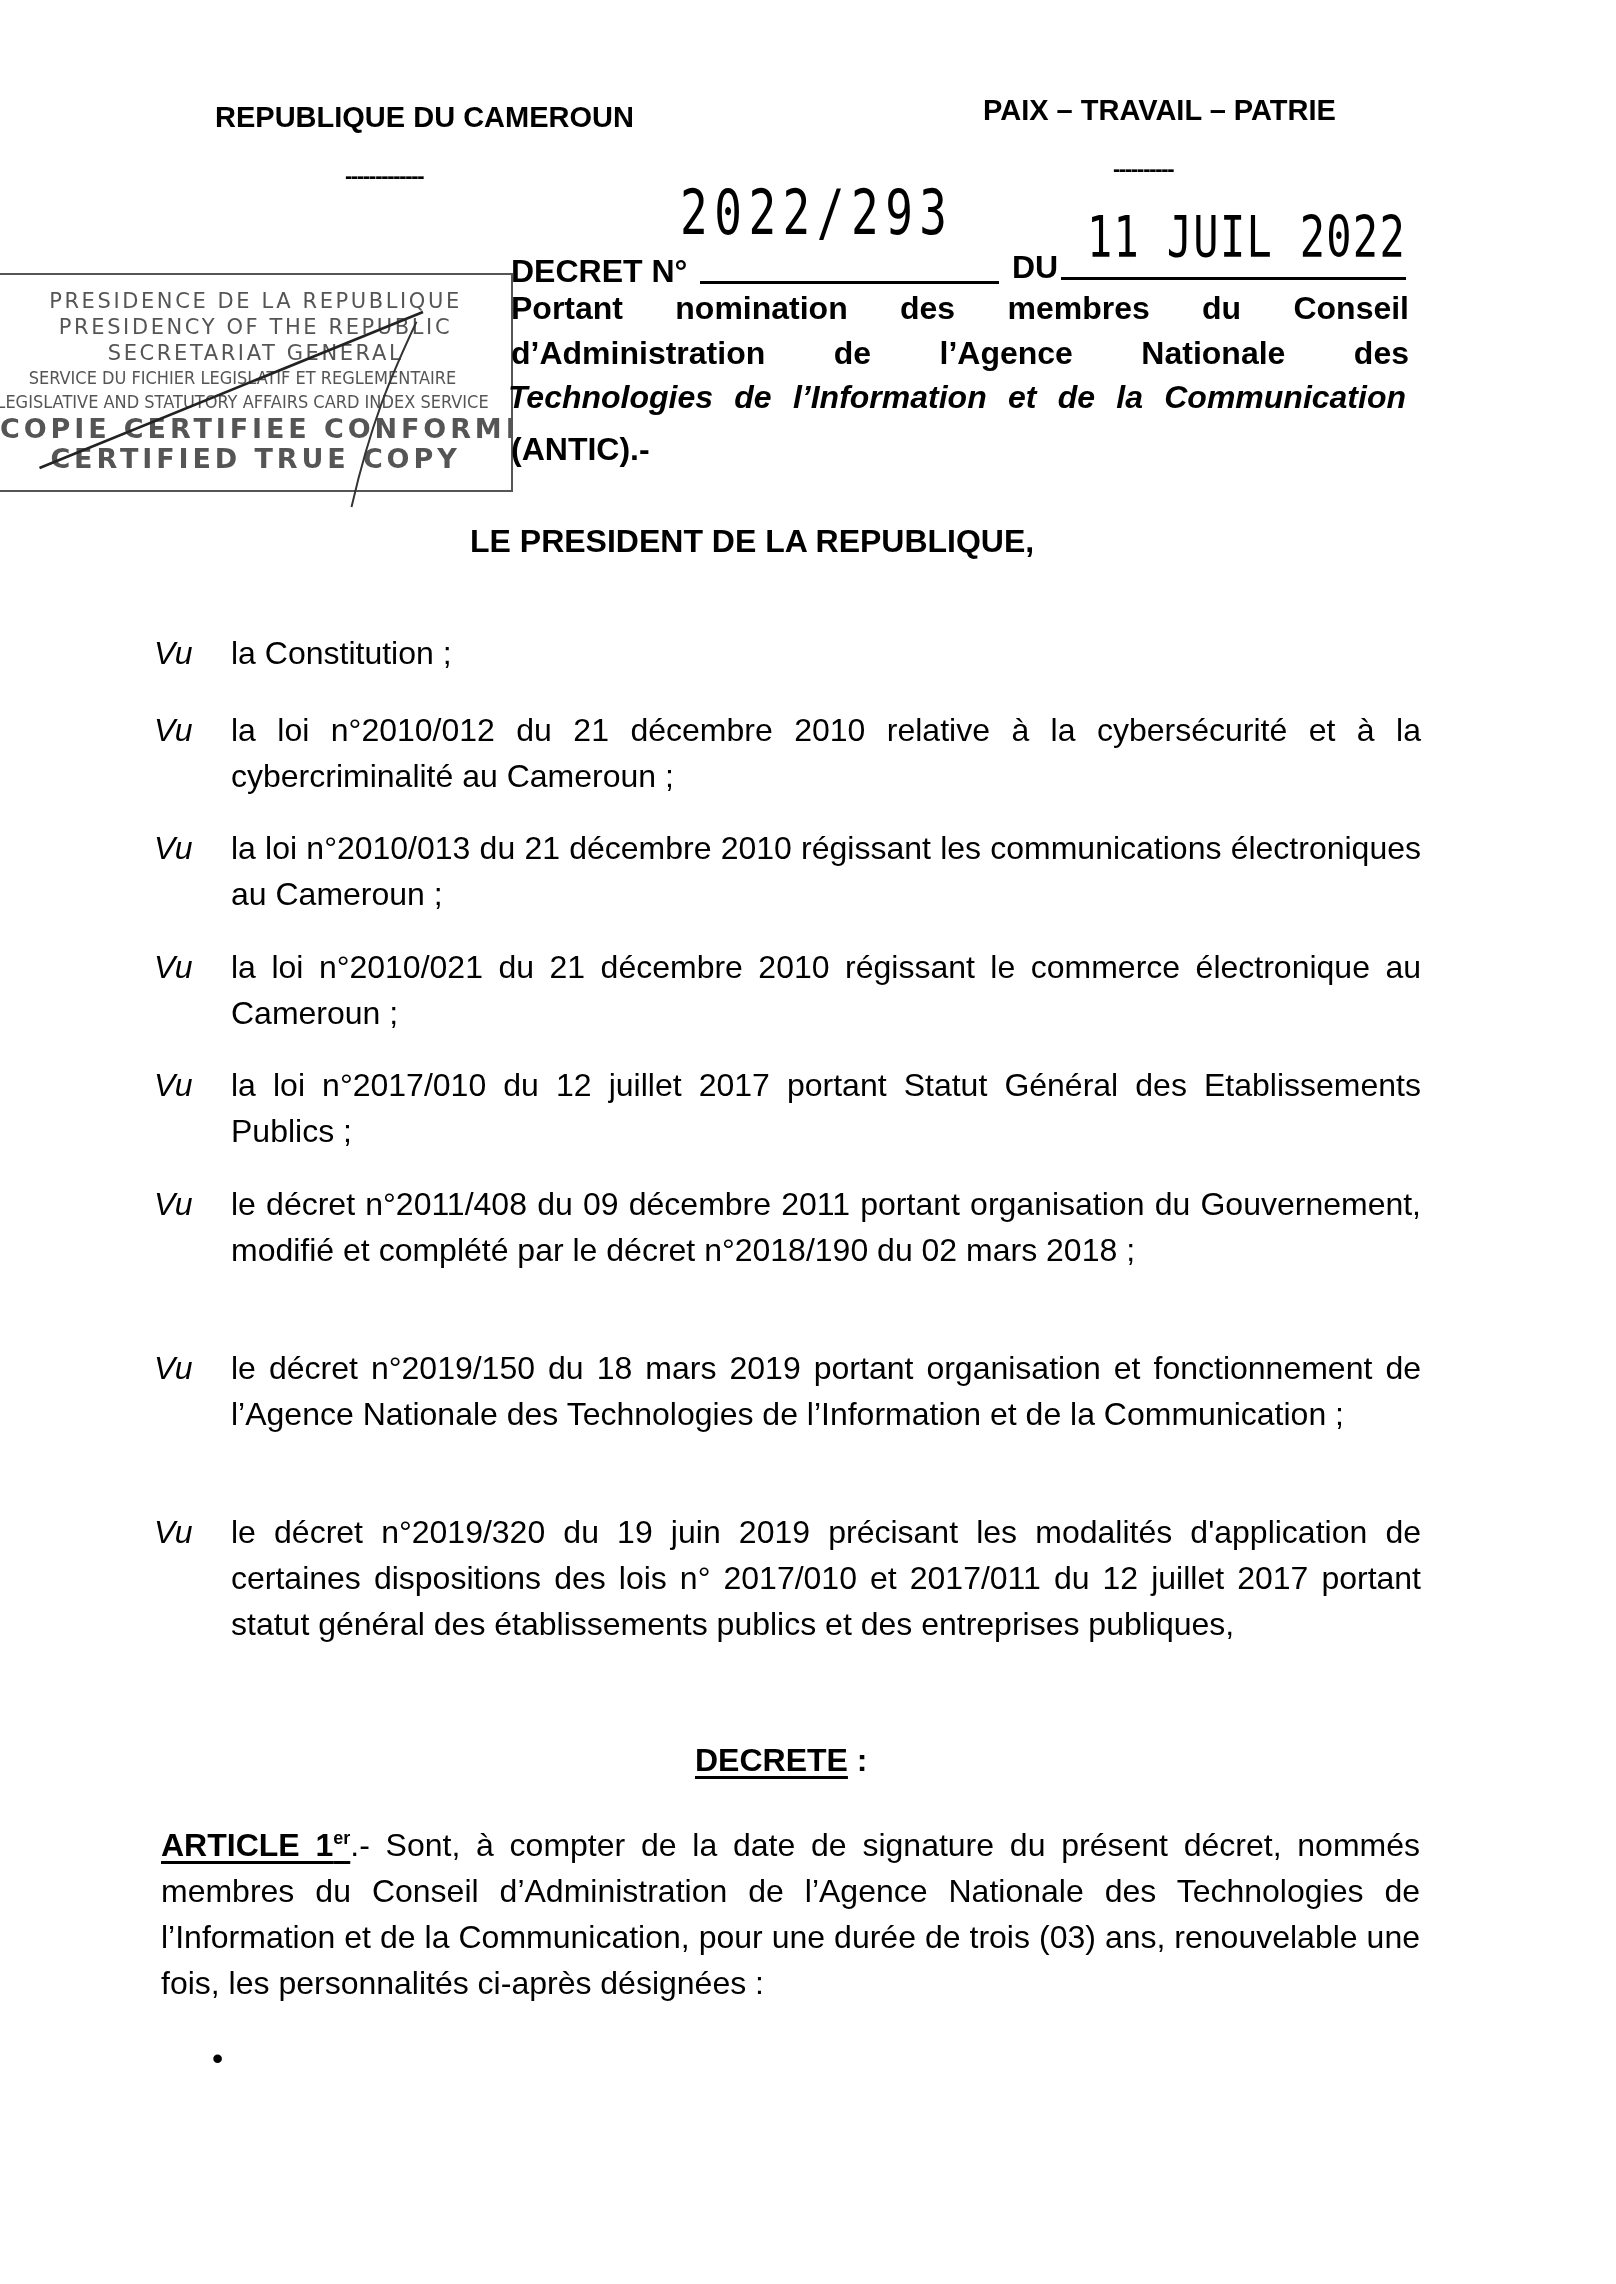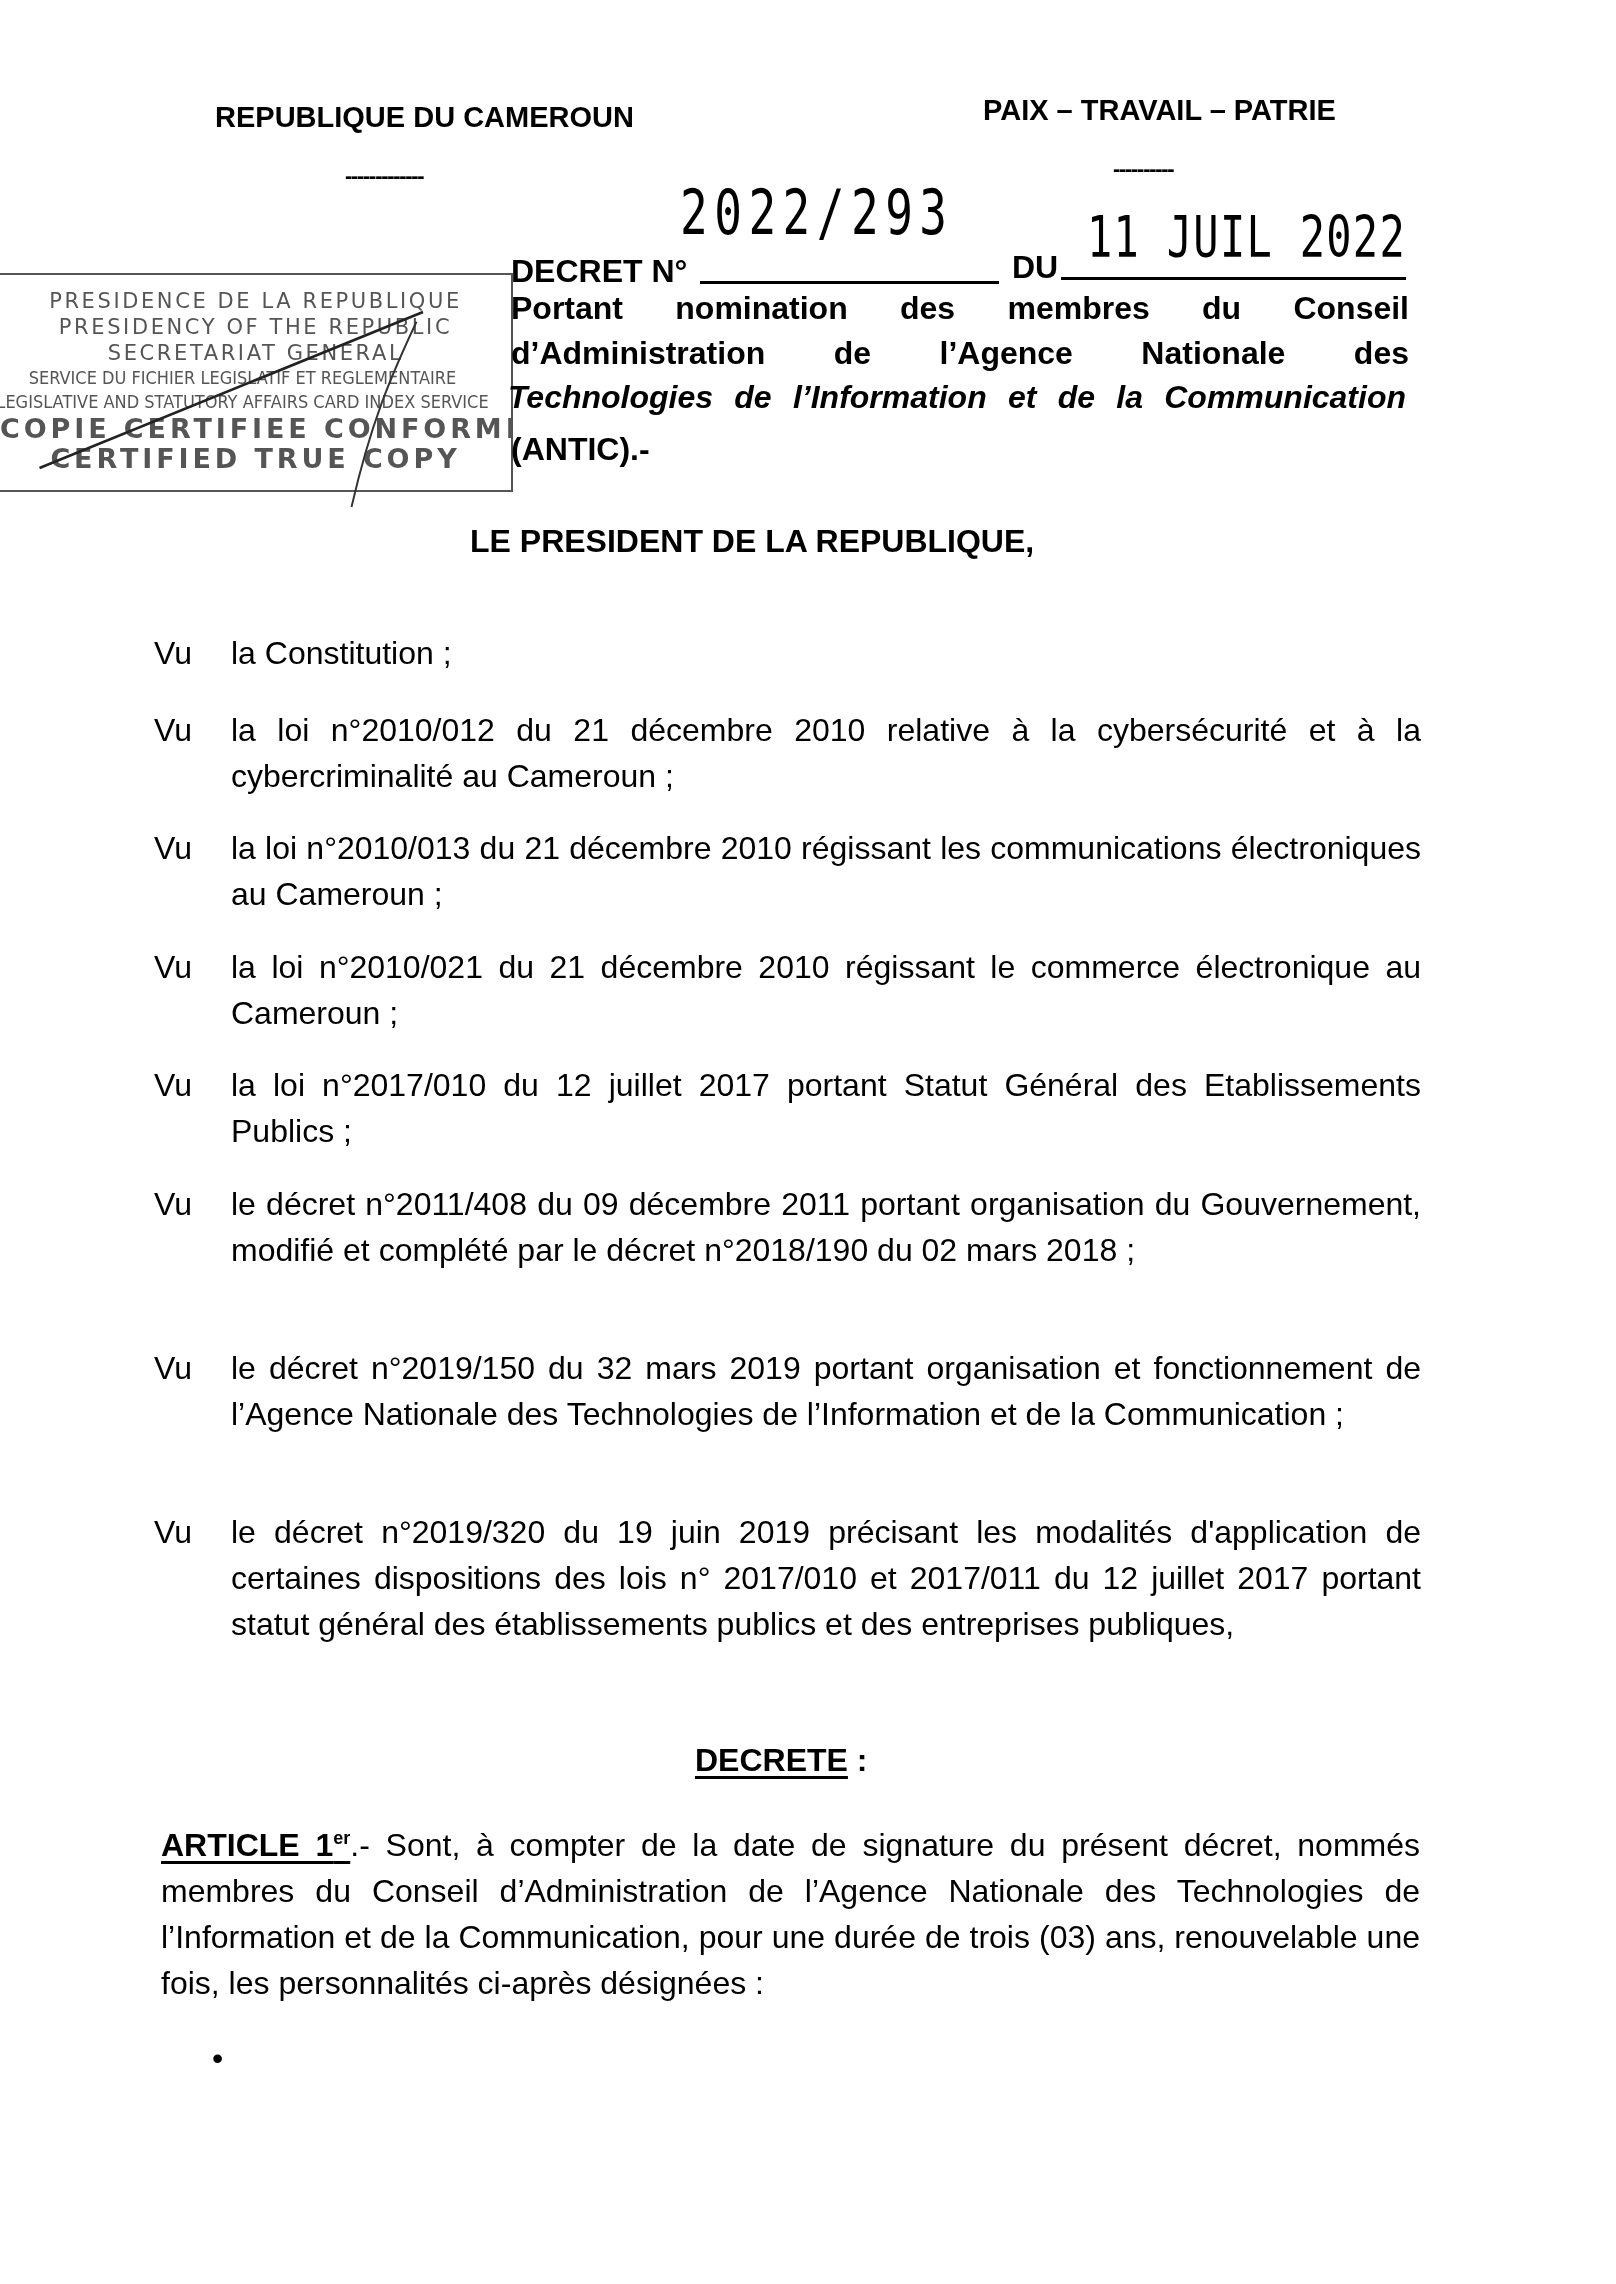--- a/index.html
+++ b/index.html
@@ -7,21 +7,21 @@
          font-family: "Liberation Sans", sans-serif; color: #000; }
   .abs { position: absolute; }
   .hdr { font-weight: bold; font-size: 29px; letter-spacing: 0px; }
   .dash { font-weight: bold; font-size: 22px; letter-spacing: -1.3px; }
   .title-line { font-weight: bold; font-size: 32px; line-height: 44px; }
   .hand { font-family: "DejaVu Sans Mono", monospace; font-size: 46px; transform: scaleY(1.35); transform-origin: left bottom; letter-spacing: 6.5px; }
   .uline { border-bottom: 3.3px solid #000; }
   .just { text-align: justify; text-align-last: left; }
   .justall { text-align: justify; text-align-last: justify; }
   .body { font-size: 32px; line-height: 46px; }
-  .vu { width: 52px; }
+  .vu { width: 52px; font-style: italic; }
   .stamp { border-top: 2.6px solid #555; border-bottom: 2.6px solid #555; border-right: 2px solid #555;
            color: #555; text-align: center; font-family: "DejaVu Sans", sans-serif; }
   .stamp div { white-space: nowrap; }
   .s1 { font-size: 21px; letter-spacing: 2.6px; line-height: 26px; }
   .s2 { font-size: 17.6px; line-height: 24px; letter-spacing: 0px; transform: scaleX(0.92); }
   .s3 { font-size: 27px; font-weight: bold; letter-spacing: 3.9px; line-height: 30px; }
   .item { position: absolute; left: 154px; width: 1267px; }
   .item .vu { position: absolute; left: 0; top: 0; }
   .item .txt { position: absolute; left: 77px; right: 0; top: 0; }
   .bold { font-weight: bold; }
@@ -82,21 +82,21 @@
 <div class="item body" style="top:1062px;">
   <span class="vu">Vu</span>
   <div class="txt just">la loi n°2017/010 du 12 juillet 2017 portant Statut Général des Etablissements Publics ;</div>
 </div>
 <div class="item body" style="top:1181px;">
   <span class="vu">Vu</span>
   <div class="txt just">le décret n°2011/408 du 09 décembre 2011 portant organisation du Gouvernement, modifié et complété par le décret n°2018/190 du 02 mars 2018 ;</div>
 </div>
 <div class="item body" style="top:1345px;">
   <span class="vu">Vu</span>
-  <div class="txt just">le décret n°2019/150 du 32 mars 2019 portant organisation et fonctionnement de l’Agence Nationale des Technologies de l’Information et de la Communication ;</div>
+  <div class="txt just">le décret n°2019/150 du 18 mars 2019 portant organisation et fonctionnement de l’Agence Nationale des Technologies de l’Information et de la Communication ;</div>
 </div>
 <div class="item body" style="top:1509px;">
   <span class="vu">Vu</span>
   <div class="txt just">le décret n°2019/320 du 19 juin 2019 précisant les modalités d'application de certaines dispositions des lois n° 2017/010 et 2017/011 du 12 juillet 2017 portant statut général des établissements publics et des entreprises publiques,</div>
 </div>
 
 <div class="abs body bold" style="left:695px; top:1737px;">
   <span style="text-decoration: underline; text-decoration-thickness: 3.3px; text-underline-offset: 5.2px;">DECRETE</span><span> :</span>
 </div>
 

